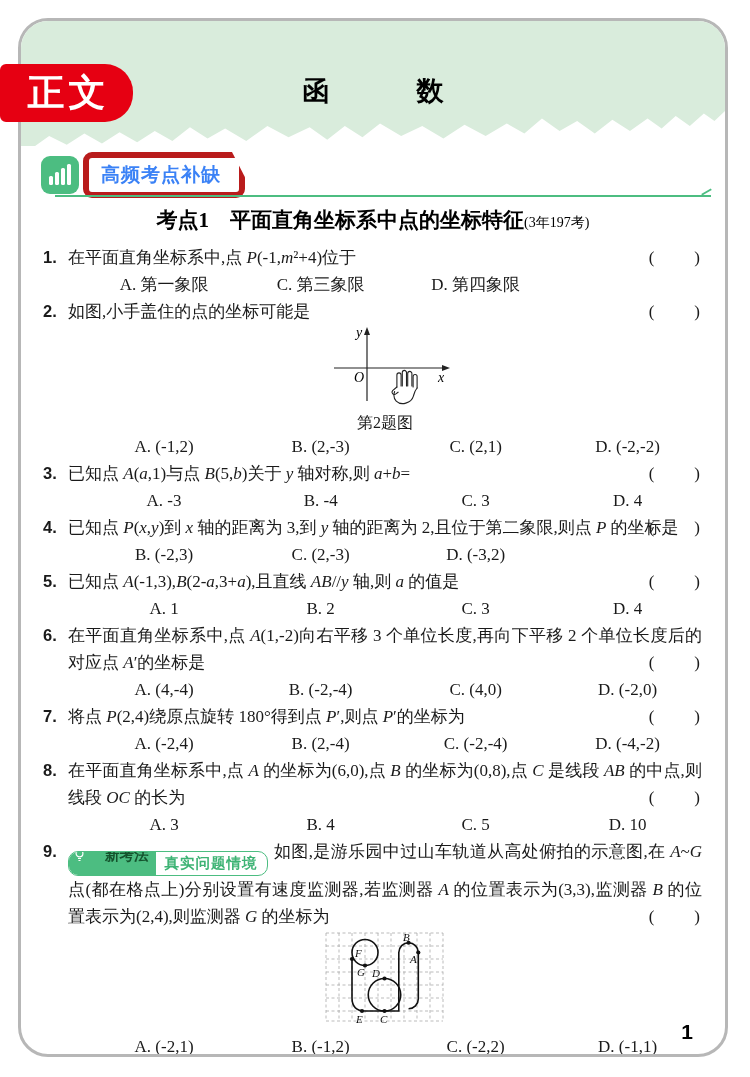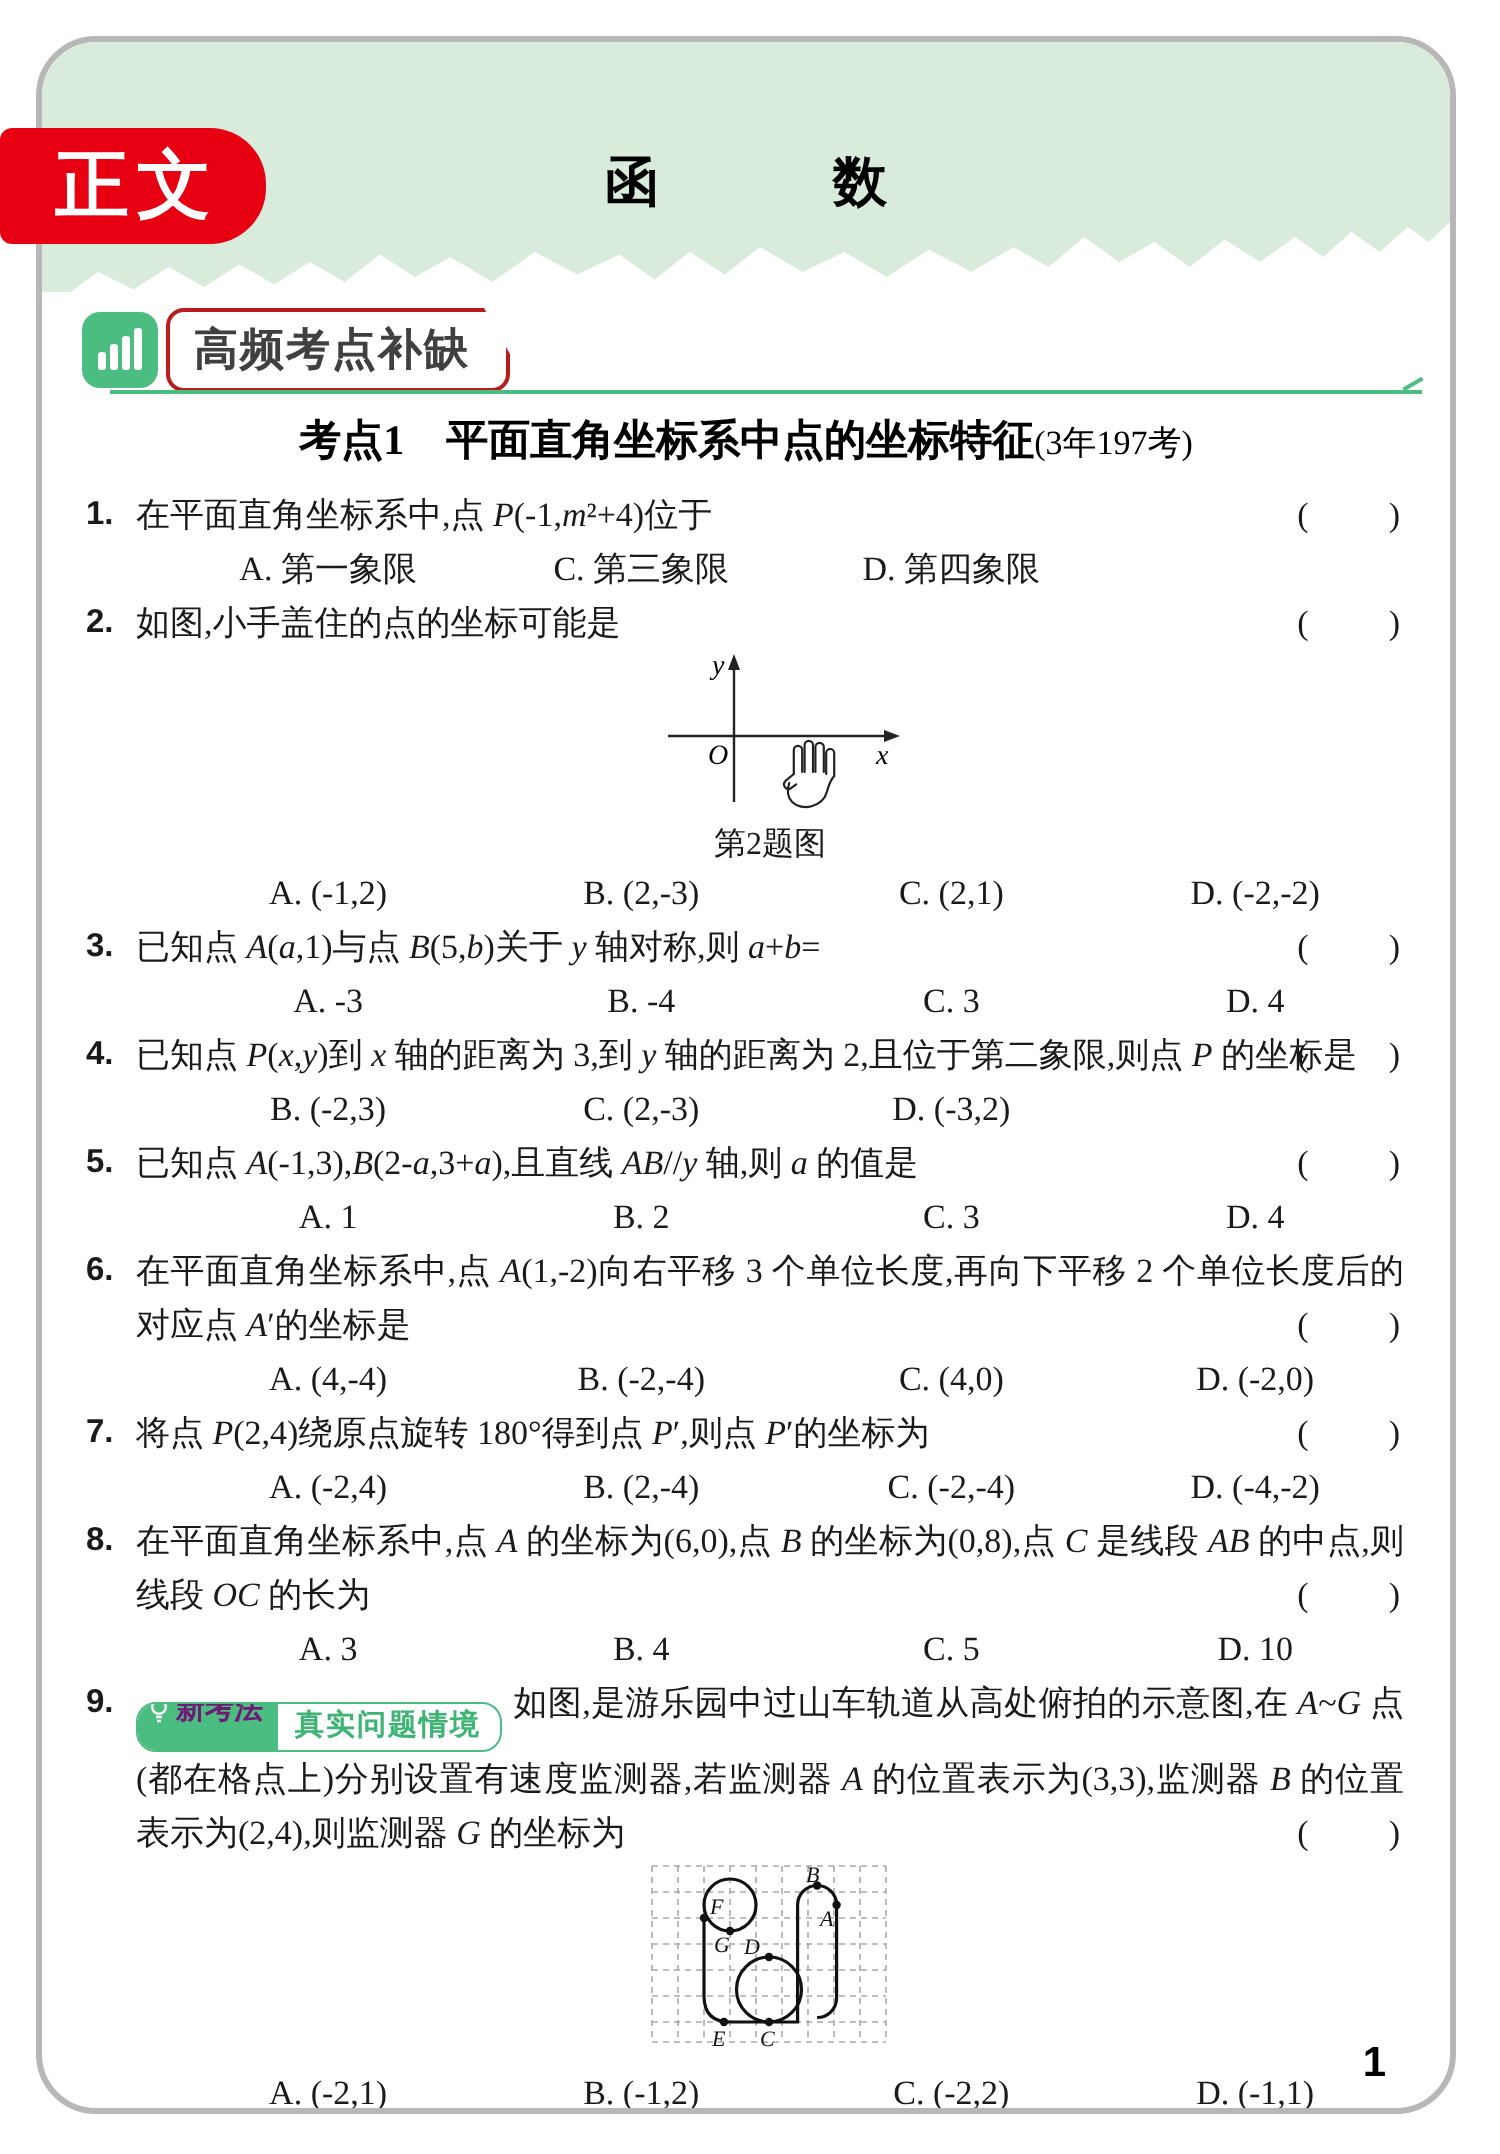--- a/index.html
+++ b/index.html
@@ -29,50 +29,50 @@
     color:#fff;font-family:"Liberation Sans","DejaVu Sans",sans-serif;font-weight:bold;
     font-size:37px;letter-spacing:4px;text-indent:4px;
   }
   .content{position:absolute;left:0;top:125px;width:100%;}
   .freq-row{display:flex;align-items:center;margin:9px 14px 0 20px;height:40px;}
   .freq-icon{
     width:38px;height:38px;background:#4cbd81;border-radius:9px;flex:0 0 38px;
     display:flex;align-items:flex-end;justify-content:center;padding-bottom:7px;box-sizing:border-box;
   }
   .freq-label{
-    margin-left:4px;border:2px solid #b91c1c;border-radius:9px;background:#fff;
-    padding:4px 18px 4px 12px;color:#404040;font-family:"Liberation Sans","DejaVu Sans",sans-serif;
-    font-weight:bold;font-size:22px;letter-spacing:1px;
+    margin-left:4px;border:6px solid #b91c1c;border-radius:9px;background:#fff;
+    padding:4px 18px 4px 12px;color:#3b82f6;font-family:"Liberation Sans","DejaVu Sans",sans-serif;
+    font-weight:bold;font-size:19px;letter-spacing:1px;
     clip-path:polygon(0 0,calc(100% - 13px) 0,100% 55%,100% 100%,0 100%);
   }
   .rule{height:2px;background:#4cbd81;margin:0 14px 0 34px;position:relative;}
   .rule::after{content:"";position:absolute;right:-1px;top:-4px;width:11px;height:2px;background:#4cbd81;transform:rotate(-30deg);}
   .kaodian{
     text-align:center;margin:9px 0 8px 0;font-weight:bold;font-size:21px;color:#000;
   }
-  .kaodian .suffix{font-weight:normal;font-size:17px;}
+  .kaodian .suffix{font-weight:normal;font-size:14px;}
   .qlist{padding:2px 23px 0 22px;font-size:17px;line-height:27px;}
   .q{position:relative;}
   .q-num{
     position:absolute;left:0;top:0;font-family:"Liberation Sans","DejaVu Sans",sans-serif;
     font-weight:bold;font-size:16.5px;
   }
   .q-body{margin-left:25px;}
   .stem{position:relative;text-align:justify;}
   .bracket{position:absolute;right:0;bottom:0;white-space:nowrap;letter-spacing:2px;}
   .opts{display:grid;grid-template-columns:1.02fr 1fr 1fr 0.96fr;padding-left:17px;}
   .opt{white-space:nowrap;text-align:center;}
   .fig{text-align:center;}
   .fig-caption{font-size:16px;line-height:20px;}
   .badge-pill{
     display:inline-flex;align-items:stretch;border:1.5px solid #4cbd81;border-radius:10px;
     overflow:hidden;height:23px;vertical-align:-5px;margin-right:6px;
     font-family:"Liberation Sans","DejaVu Sans",sans-serif;font-weight:bold;font-size:14.5px;line-height:23px;
   }
-  .badge-left{background:#4cbd81;color:#701a75;display:inline-flex;align-items:center;padding:0 7px 15px 5px;gap:3px;}
+  .badge-left{background:#4cbd81;color:#14532d;display:inline-flex;align-items:center;padding:0 7px 15px 5px;gap:20px;}
   .badge-right{color:#3db374;padding:0 9px;display:inline-flex;align-items:center;letter-spacing:1px;}
   .page-num{
     position:absolute;right:32px;bottom:10px;font-family:"Liberation Sans","DejaVu Sans",sans-serif;
     font-weight:bold;font-size:21px;color:#000;
   }
   i{font-style:italic;}
   svg .math{font-family:"Liberation Serif","DejaVu Serif",serif;font-style:italic;}
 </style>
 </head>
 <body>

